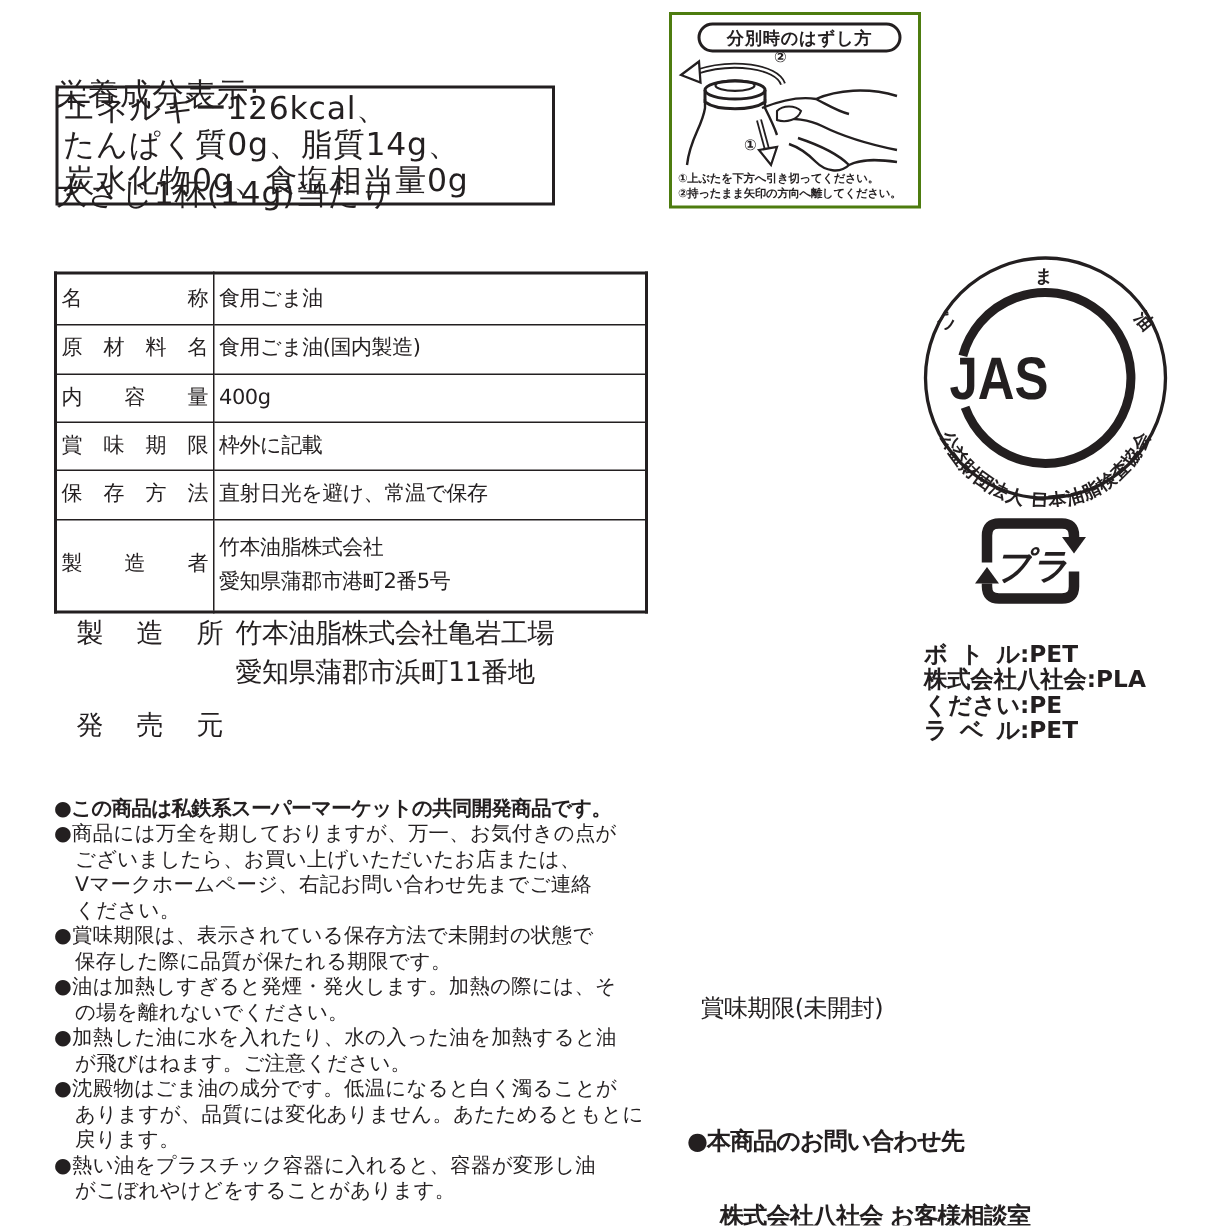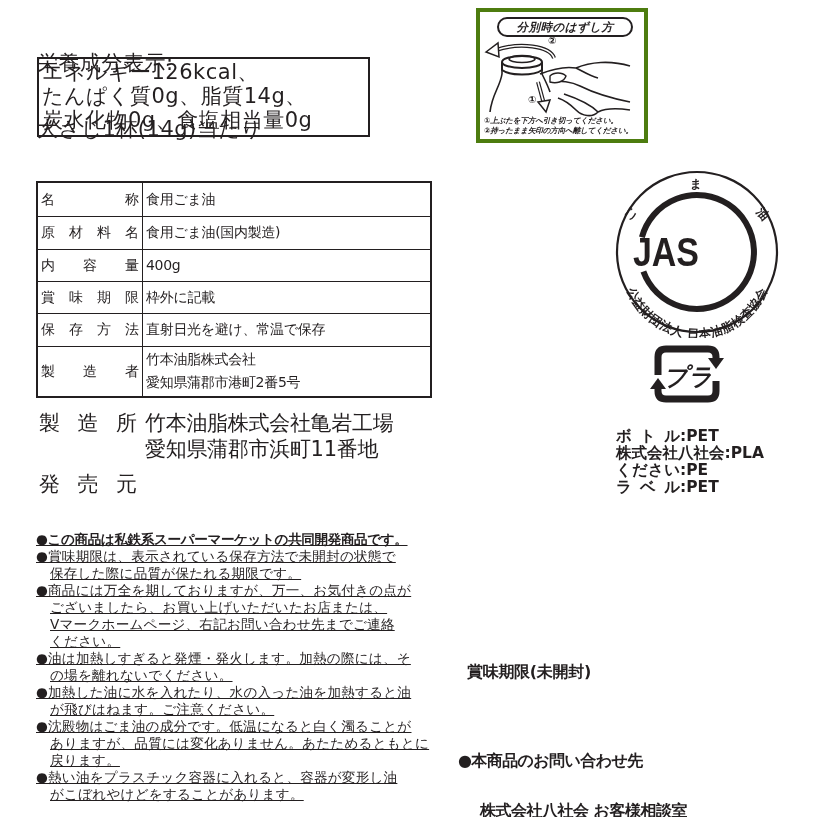--- a/index.html
+++ b/index.html
@@ -7,49 +7,49 @@
          font-family:"DejaVu Sans","Liberation Sans",sans-serif; }
   .abs { position:absolute; }
 
   
   .nut-head { left:37px; top:8px; font-size:21px; line-height:22px; letter-spacing:0.5px; white-space:pre; }
   .nut-box { left:37px; top:57px; width:314px; height:75px; border:2px solid #231f20;
              padding:1px 12px 0 3px; font-size:21px; line-height:24px; letter-spacing:0.5px; }
   .nut-box div { white-space:pre; }
 
   
-  .guide { left:476px; top:8px; width:164px; height:127px; border:4px solid #4d7c0f;font-style:italic; }
+  .guide { left:446px; top:8px; width:164px; height:127px; border:2px solid #4d7c0f; }
   .guide-title { left:17px; top:5px; width:132px; height:16px; border:2px solid #231f20; border-radius:10px;
                  font-size:11.5px; font-weight:bold; line-height:16px; text-align:center; letter-spacing:0.5px; }
   .guide svg { position:absolute; left:0; top:0; }
   .guide-step { left:4px; font-size:7.6px; font-weight:bold; line-height:10px; white-space:pre; letter-spacing:-0.2px; }
 
   
   table.spec { position:absolute; left:36px; top:181px; width:396px; border-collapse:collapse;
                border:2px solid #231f20; font-size:14px; }
   table.spec td { border:1.5px solid #231f20; padding:0 3px; line-height:23px; vertical-align:middle; }
   table.spec td.lbl { width:98px; text-align:justify; text-align-last:justify; white-space:nowrap; }
   table.spec td.val { white-space:pre; letter-spacing:-0.3px; }
 
-  .maker { left:36px; width:400px; font-size:21px; line-height:26px; }
+  .maker { left:48px; width:400px; font-size:18px; line-height:26px; }
   .maker .lbl { position:absolute; left:3px; top:0; width:98px; text-align:justify; text-align-last:justify; }
   .maker .val { position:absolute; left:109px; top:0; white-space:pre; letter-spacing:-0.3px; }
 
   
   .notes { left:36px; top:531px; width:410px; font-size:13.6px; line-height:17px; }
-  .note { padding-left:14px; text-indent:-14px; white-space:pre; letter-spacing:0.2px;text-decoration:underline; }
+  .note { padding-left:14px; text-indent:-14px; white-space:pre; letter-spacing:0.2px; }
   .note.bold { font-weight:bold; letter-spacing:-0.4px; }
 
   
   .recycle-list { left:616px; top:428px; font-size:15.5px; font-weight:bold; line-height:17px; }
   .rrow { display:flex; white-space:nowrap; }
   .rrow .rl.fixed { width:64px; text-align:justify; text-align-last:justify; display:inline-block; }
 
   
-  .expiry { left:467px; top:662px; font-size:16px; font-weight:bold; letter-spacing:-0.3px; }
+  .expiry { left:467px; top:662px; font-size:16px; font-weight:normal; letter-spacing:-0.3px; }
   .contact { left:458px; top:719px; font-size:16px; line-height:16.8px; white-space:pre; }
   .contact .c1 { font-weight:bold; letter-spacing:-0.6px; }
   .contact .c2 { font-weight:bold; padding-left:22px; letter-spacing:-0.5px; }
 </style>
 </head>
 <body>
 
 <div class="abs nut-head">
   <div>栄養成分表示:</div>
   <div>大さじ1杯(14g)当たり</div>
@@ -101,45 +101,45 @@
     <td class="val">400g</td>
   </tr>
   <tr style="height:32px">
     <td class="lbl">賞味期限</td>
     <td class="val">枠外に記載</td>
   </tr>
   <tr style="height:33px">
     <td class="lbl">保存方法</td>
     <td class="val">直射日光を避け、常温で保存</td>
   </tr>
-  <tr style="height:51px">
+  <tr style="height:62px">
     <td class="lbl">製造者</td>
     <td class="val">竹本油脂株式会社
 愛知県蒲郡市港町2番5号</td>
   </tr>
 </tbody>
   </table>
 
 <div class="abs maker" style="top:410px;height:52px;">
   <div class="lbl">製造所</div>
   <div class="val">竹本油脂株式会社亀岩工場
 愛知県蒲郡市浜町11番地</div>
 </div>
 <div class="abs maker" style="top:471px;height:52px;">
   <div class="lbl">発売元</div>
 </div>
 
 <div class="abs notes">
   <div class="note bold">●この商品は私鉄系スーパーマーケットの共同開発商品です。</div>
-  <div class="note">●賞味期限は、表示されている保存方法で未開封の状態で
-保存した際に品質が保たれる期限です。</div>
   <div class="note">●商品には万全を期しておりますが、万一、お気付きの点が
 ございましたら、お買い上げいただいたお店または、
 Vマークホームページ、右記お問い合わせ先までご連絡
 ください。</div>
+  <div class="note">●賞味期限は、表示されている保存方法で未開封の状態で
+保存した際に品質が保たれる期限です。</div>
   <div class="note">●油は加熱しすぎると発煙・発火します。加熱の際には、そ
 の場を離れないでください。</div>
   <div class="note">●加熱した油に水を入れたり、水の入った油を加熱すると油
 が飛びはねます。ご注意ください。</div>
   <div class="note">●沈殿物はごま油の成分です。低温になると白く濁ることが
 ありますが、品質には変化ありません。あたためるともとに
 戻ります。</div>
   <div class="note">●熱い油をプラスチック容器に入れると、容器が変形し油
 がこぼれやけどをすることがあります。</div>
 </div>

